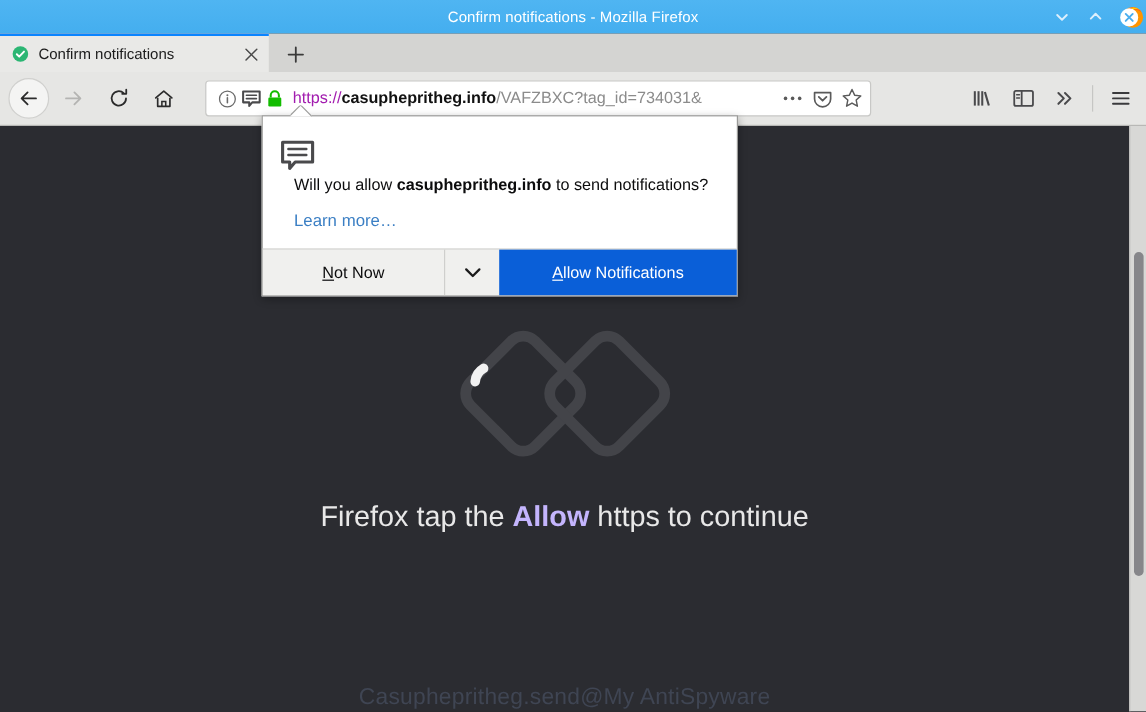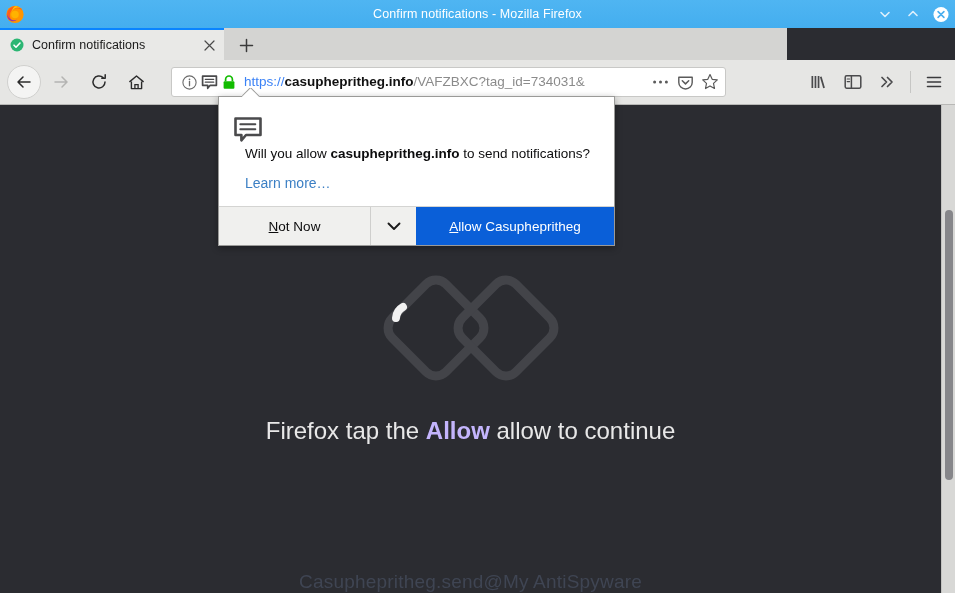--- a/index.html
+++ b/index.html
@@ -7,35 +7,35 @@
     width:955px; height:593px; overflow:hidden;
     font-family:"Liberation Sans", sans-serif;
     background:#2b2c31;
   }
   #app { position:relative; width:955px; height:593px; overflow:hidden; }
 
   
   .titlebar{
     position:absolute; left:0; top:0; width:955px; height:28px;
     background:linear-gradient(#4fb5f2,#44aeef);
-    display:flex; align-items:center;
+    display:flex; align-items:center;justify-content:flex-end;
   }
   .ff-logo{ width:22px; height:22px; margin-left:4px; flex:0 0 auto; position:relative; }
   .title-text{
     position:absolute; left:0; right:0; text-align:center;
     font-size:12.5px; color:#ffffff; line-height:28px;
     letter-spacing:.1px; pointer-events:none;
   }
   .wctrls{ position:absolute; right:6px; top:0; height:28px; display:flex; align-items:center; gap:12px; }
   .wc{ width:16px; height:16px; display:flex; align-items:center; justify-content:center; cursor:default; }
   .wc svg{ display:block; }
 
   
   .tabstrip{
-    position:absolute; left:0; top:28px; width:787px; height:32px;
+    position:absolute; left:0; top:28px; width:955px; height:32px;
     background:#d4d4d2;
   }
   .tab{
     position:absolute; left:0; top:0; width:224px; height:32px;
     background:#e9e9e7;
     border-top:2px solid #0a84ff;
     display:flex; align-items:center; padding:0 6px 0 10px;
   }
   .tab-fav{ width:14px; height:14px; flex:0 0 auto; }
   .tab-label{
@@ -65,21 +65,21 @@
     background:#ffffff; border:1px solid #c8c8c6; border-radius:3px;
     display:flex; align-items:center; padding:0 6px 0 8px;
     max-width:555px;
   }
   .url-ico{ width:18px; height:18px; flex:0 0 auto; display:flex; align-items:center; justify-content:center; }
   .url-text{
     flex:1 1 auto; margin-left:6px; font-size:13.5px; color:#8b8b8b;
     white-space:nowrap; overflow:hidden; line-height:20px;
   }
   .url-text b{ color:#111; font-weight:bold; }
-  .url-text .sch{ color:#3b82f6; }
+  .url-text .sch{ color:#a21caf; }
   .url-right{ display:flex; align-items:center; gap:7px; flex:0 0 auto; padding-left:6px; }
 
   .toolend{ margin-left:auto; display:flex; align-items:center; gap:4px; padding-right:6px; }
   .tb-ico{ width:30px; height:30px; display:flex; align-items:center; justify-content:center; }
   .tb-sep{ width:1px; height:22px; background:#c6c6c4; margin:0 4px; }
 
   
   .content{
     position:absolute; left:0; top:105px; width:941px; height:488px;
     background:#2b2c31; overflow:hidden;
@@ -310,21 +310,21 @@
   <div class="content">
     <div class="spinner">
       <svg width="190" height="120" viewBox="0 0 190 120">
         <rect x="22" y="22" width="76" height="76" rx="14" transform="rotate(45 60 60)" fill="none" stroke="#434449" stroke-width="9"></rect>
         <rect x="92" y="22" width="76" height="76" rx="14" transform="rotate(45 130 60)" fill="none" stroke="#434449" stroke-width="9"></rect>
         <path d="M20 50 a14 14 0 0 1 7 -11" fill="none" stroke="#f2f2f2" stroke-width="8" stroke-linecap="round"></path>
       </svg>
     </div>
 
     <div class="tapline">
-      <span>Firefox tap the </span><b>Allow</b><span> allow to continue</span>
+      <span>Firefox tap the </span><b>Allow</b><span> https to continue</span>
     </div>
 
     <div class="footer">Casuphepritheg.send@My AntiSpyware</div>
   </div>
 
   <div class="scroll-track">
     <div class="scroll-thumb"></div>
   </div>
 
   <div class="doorhanger">
@@ -348,18 +348,18 @@
         <span class="u">N</span>
           <span>ot Now</span>
       </div>
       <div class="dh-dropmark">
         <svg width="14" height="10" viewBox="0 0 14 10">
             <path d="M1.5 2.5L7 8l5.5-5.5" fill="none" stroke="#1b1b1b" stroke-width="1.9" stroke-linecap="round" stroke-linejoin="round"></path>
           </svg>
       </div>
       <div class="dh-primary">
         <span class="u">A</span>
-          <span>llow Casuphepritheg</span>
+          <span>llow Notifications</span>
       </div>
     </div>
   </div>
 
 </div>
 
 </body></html>

